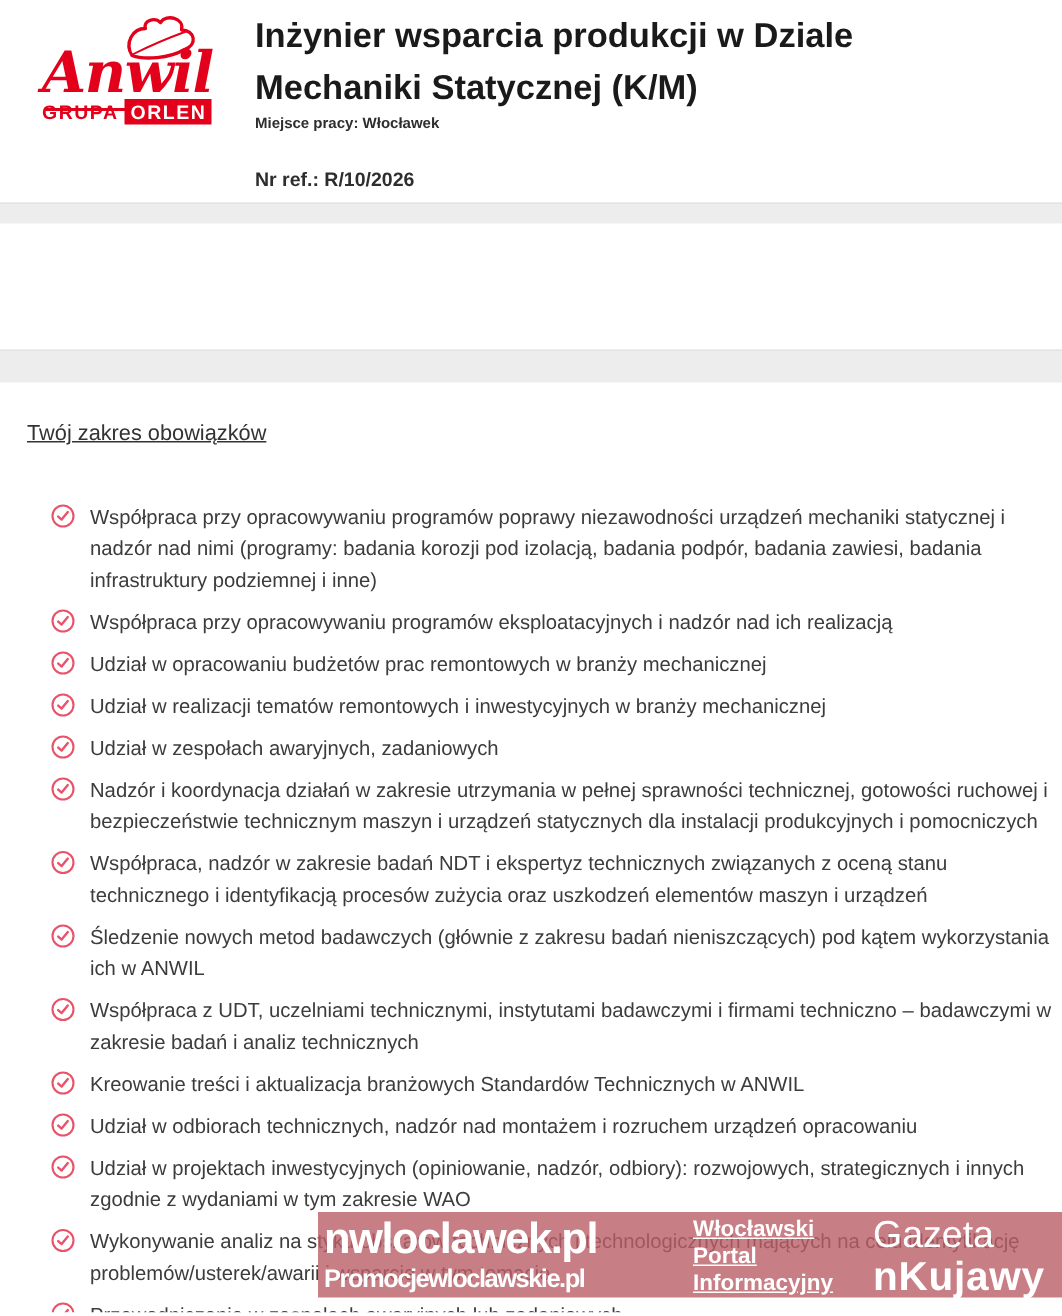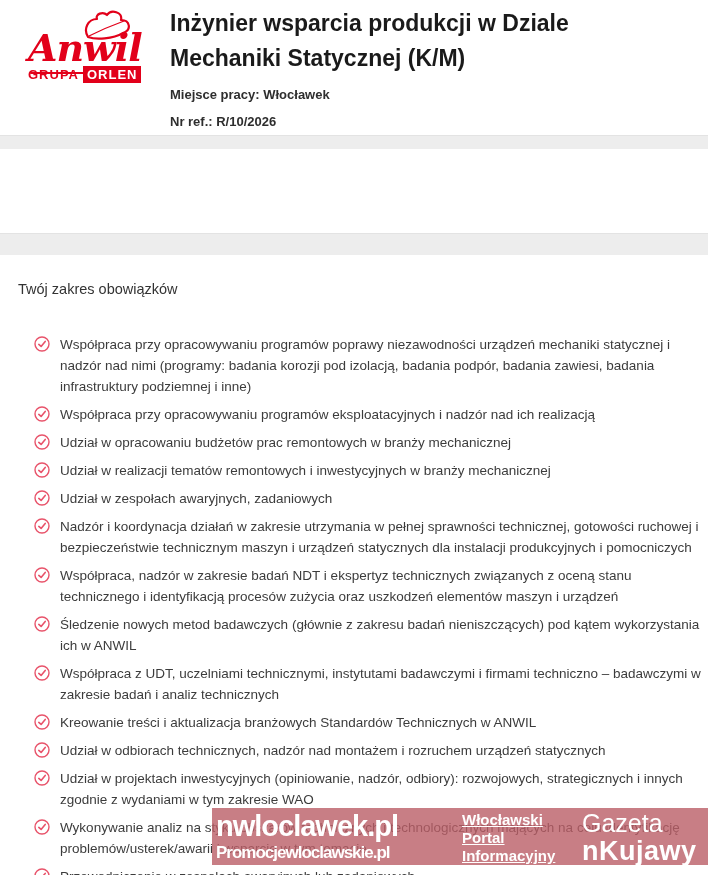--- a/index.html
+++ b/index.html
@@ -12,32 +12,32 @@
   .logo-name{position:absolute;left:0;top:18px;font-family:"DejaVu Serif","Liberation Serif",serif;
              font-style:italic;font-weight:bold;font-size:38px;line-height:40px;letter-spacing:-1px;}
   .logo-underline{position:absolute;left:2px;top:62px;width:96px;height:2px;background:#e2001a;border-radius:2px;}
   .logo-group{position:absolute;left:0;top:56px;display:flex;align-items:center;gap:4px;
               font-weight:bold;font-size:13px;letter-spacing:1px;}
   .logo-group .box{background:#e2001a;color:#fff;padding:1px 4px;letter-spacing:1px;}
 
   
   .head{position:absolute;left:170px;top:6px;width:520px;}
   .head h1{margin:0;font-size:23px;line-height:35px;color:#1a1a1a;font-weight:bold;}
-  .head .sub{font-size:13px;font-weight:bold;color:#2e2e2e;margin-top:11px;}
-  .head .ref{font-size:13px;font-weight:bold;color:#2e2e2e;margin-top:12px;}
+  .head .sub{font-size:10px;font-weight:bold;color:#2e2e2e;margin-top:1px;}
+  .head .ref{font-size:13px;font-weight:bold;color:#2e2e2e;margin-top:24px;}
 
   
   .bar{position:absolute;left:0;right:0;background:#ededed;border-top:1px solid #e3e3e3;}
   .bar1{top:135px;height:13px;}
   .bar2{top:233px;height:21px;}
   .bar3{top:875px;height:2px;}
 
   
   .pubdate{position:absolute;left:18px;top:186px;font-size:13.5px;color:#333;}
-  .section-heading{position:absolute;left:18px;top:281px;font-size:14.5px;color:#333;}
+  .section-heading{position:absolute;left:18px;top:281px;font-size:14.5px;color:#333;text-decoration:underline;}
 
   
   .resp-list{position:absolute;left:18px;top:318px;width:676px;margin:16px;padding:0;list-style:none;}
   .resp-item{position:relative;padding-left:26px;margin-bottom:7px;font-size:13.5px;
              line-height:21px;color:#3c3c3c;}
   .check{position:absolute;left:0;top:2px;width:16px;height:16px;}
   .check svg{display:block;}
 
   
   .watermark{position:absolute;left:212px;top:808px;width:496px;height:57px;
@@ -145,21 +145,21 @@
           <svg width="16" height="16" viewBox="0 0 16 16">
             <circle cx="8" cy="8" r="7" fill="none" stroke="#e8536a" stroke-width="1.4"></circle>
             <path d="M4.8 8.4 L7.1 10.4 L11.2 5.4" fill="none" stroke="#e8536a" stroke-width="1.6" stroke-linecap="round" stroke-linejoin="round"></path>
           </svg>
         </span><span class="resp-text">Kreowanie treści i aktualizacja branżowych Standardów Technicznych w ANWIL</span></li>
       <li class="resp-item"><span class="check">
           <svg width="16" height="16" viewBox="0 0 16 16">
             <circle cx="8" cy="8" r="7" fill="none" stroke="#e8536a" stroke-width="1.4"></circle>
             <path d="M4.8 8.4 L7.1 10.4 L11.2 5.4" fill="none" stroke="#e8536a" stroke-width="1.6" stroke-linecap="round" stroke-linejoin="round"></path>
           </svg>
-        </span><span class="resp-text">Udział w odbiorach technicznych, nadzór nad montażem i rozruchem urządzeń statycznych</span></li>
+        </span><span class="resp-text">Udział w odbiorach technicznych, nadzór nad montażem i rozruchem urządzeń opracowaniu</span></li>
       <li class="resp-item"><span class="check">
           <svg width="16" height="16" viewBox="0 0 16 16">
             <circle cx="8" cy="8" r="7" fill="none" stroke="#e8536a" stroke-width="1.4"></circle>
             <path d="M4.8 8.4 L7.1 10.4 L11.2 5.4" fill="none" stroke="#e8536a" stroke-width="1.6" stroke-linecap="round" stroke-linejoin="round"></path>
           </svg>
         </span><span class="resp-text">Udział w projektach inwestycyjnych (opiniowanie, nadzór, odbiory): rozwojowych, strategicznych i innych zgodnie z wydaniami w tym zakresie WAO</span></li>
       <li class="resp-item"><span class="check">
           <svg width="16" height="16" viewBox="0 0 16 16">
             <circle cx="8" cy="8" r="7" fill="none" stroke="#e8536a" stroke-width="1.4"></circle>
             <path d="M4.8 8.4 L7.1 10.4 L11.2 5.4" fill="none" stroke="#e8536a" stroke-width="1.6" stroke-linecap="round" stroke-linejoin="round"></path>

